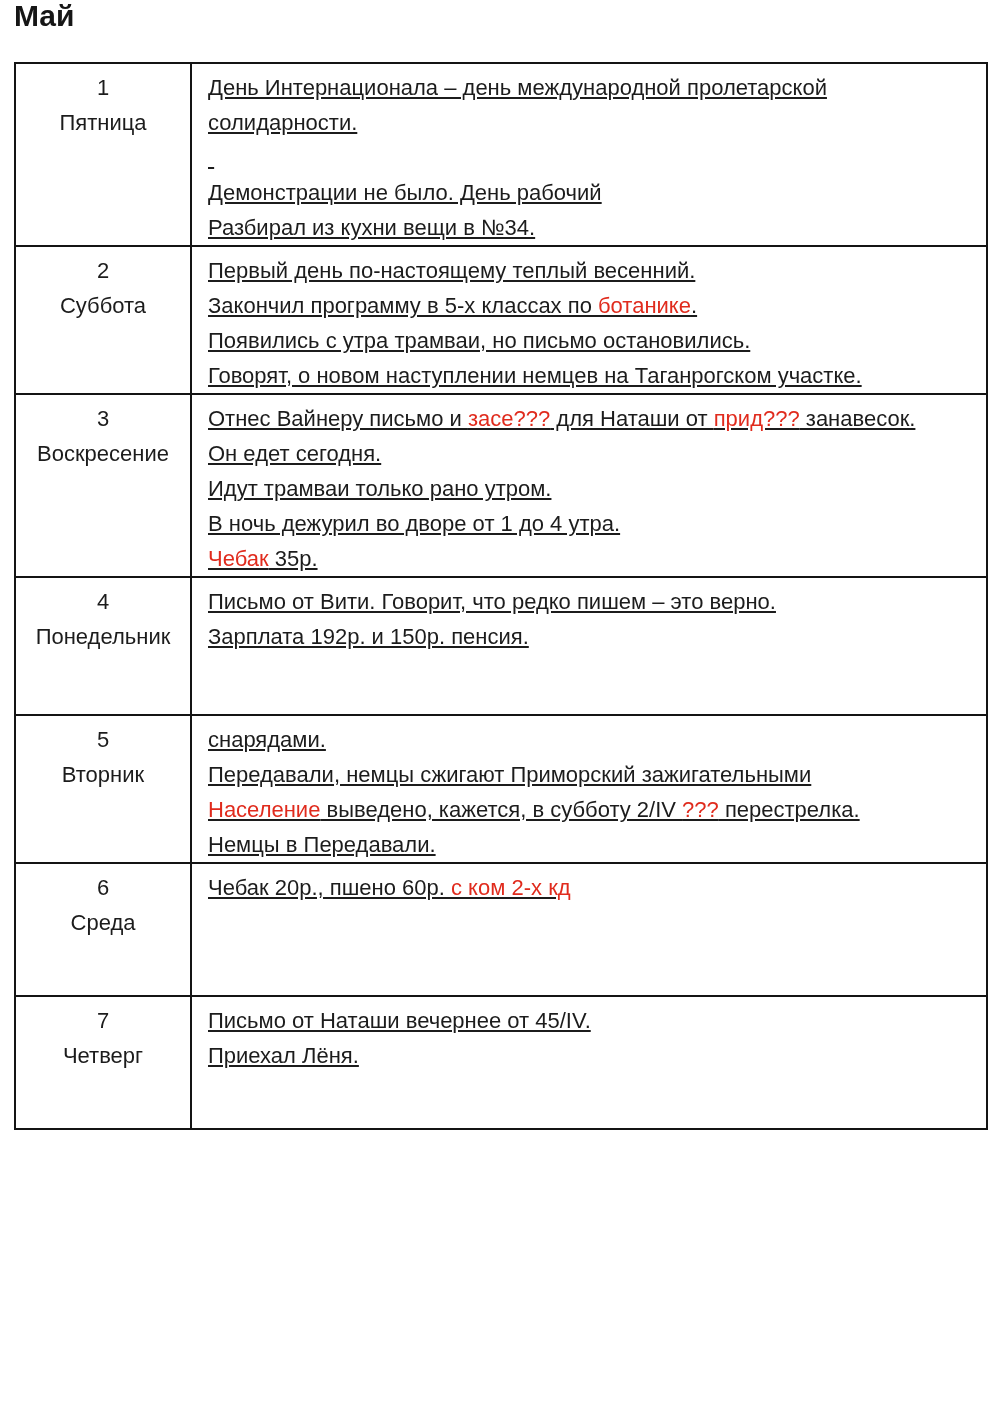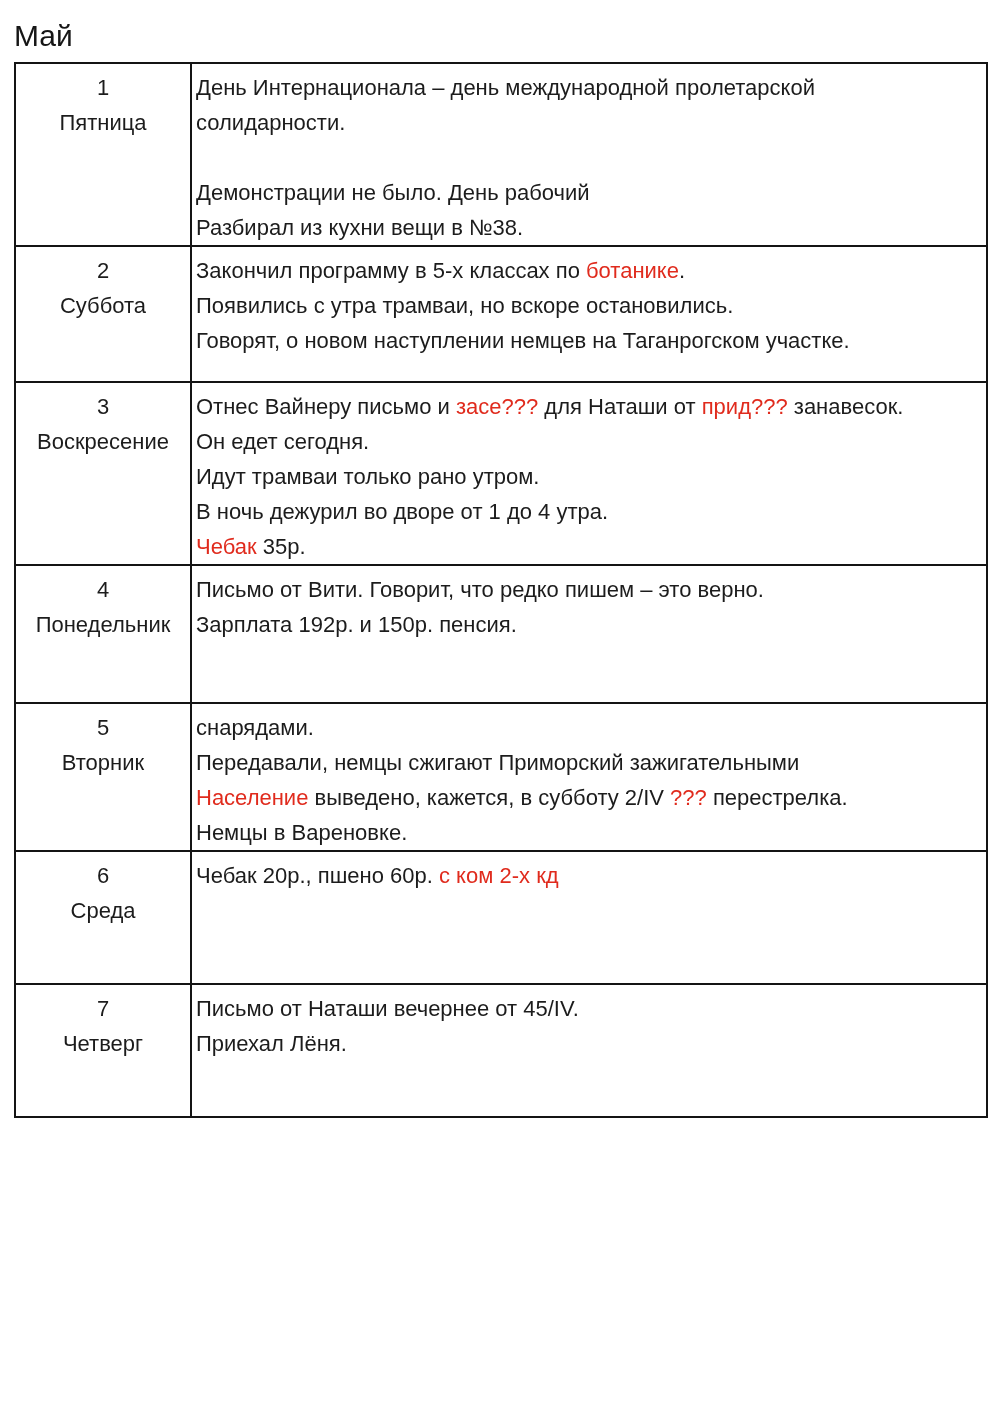--- a/index.html
+++ b/index.html
@@ -11,22 +11,22 @@
     width: 1002px;
     height: 1421px;
     position: relative;
     overflow: hidden;
     font-family: "Liberation Sans", "DejaVu Sans", sans-serif;
     color: #1c1c1c;
   }
   .page-title {
     font-size: 30px;
     line-height: 32px;
-    font-weight: normal;
-    margin: 20px 0 0 14px;
+    font-weight: bold;
+    margin: 0 0 0 14px;
     color: #161616;
   }
   .diary-table {
     position: absolute;
     left: 14px;
     top: 62px;
     width: 974px;
     box-sizing: border-box;
     border: 2px solid #141414;
   }
@@ -43,24 +43,25 @@
     border-right: 2px solid #141414;
     box-sizing: border-box;
     text-align: center;
     padding-top: 6px;
     font-size: 22px;
     line-height: 35px;
     color: #1c1c1c;
   }
   .entry-cell {
     box-sizing: border-box;
-    padding: 6px 10px 0 4px;
+    padding: 6px 10px 0 16px;
     font-size: 22px;
     line-height: 35px;
     color: #1c1c1c;
+    text-decoration: underline;
   }
   .entry-line {
     min-height: 35px;
   }
   .seg-red {
     color: #e02b1d;
     margin-top: 8px;
   }
 </style>
 </head>
@@ -72,31 +73,32 @@
     <div class="t-row" style="min-height: 171px;">
       <div class="day-cell">
         <div class="entry-line">1</div>
         <div class="entry-line">Пятница</div>
       </div>
       <div class="entry-cell">
         <div class="entry-line"><span class="">День Интернационала – день международной пролетарской</span></div>
         <div class="entry-line"><span class="">солидарности.</span></div>
         <div class="entry-line">&nbsp;</div>
         <div class="entry-line"><span class="">Демонстрации не было. День рабочий</span></div>
-        <div class="entry-line"><span class="">Разбирал из кухни вещи в №38.</span></div>
+        <div class="entry-line"><span class="">Разбирал из кухни вещи в №34.</span></div>
       </div>
     </div>
     <div class="t-row" style="min-height: 136px;">
       <div class="day-cell">
         <div class="entry-line">2</div>
         <div class="entry-line">Суббота</div>
       </div>
       <div class="entry-cell">
+        <div class="entry-line"><span class="">Первый день по-настоящему теплый весенний.</span></div>
         <div class="entry-line"><span class="">Закончил программу в 5-х классах по </span><span class="seg-red">ботанике</span><span class="">.</span></div>
-        <div class="entry-line"><span class="">Появились с утра трамваи, но вскоре остановились.</span></div>
+        <div class="entry-line"><span class="">Появились с утра трамваи, но письмо остановились.</span></div>
         <div class="entry-line"><span class="">Говорят, о новом наступлении немцев на Таганрогском участке.</span></div>
       </div>
     </div>
     <div class="t-row" style="min-height: 168px;">
       <div class="day-cell">
         <div class="entry-line">3</div>
         <div class="entry-line">Воскресение</div>
       </div>
       <div class="entry-cell">
         <div class="entry-line"><span class="">Отнес Вайнеру письмо и </span><span class="seg-red">засе???</span><span class=""> для Наташи от </span><span class="seg-red">прид???</span><span class=""> занавесок.</span></div>
@@ -118,21 +120,21 @@
     </div>
     <div class="t-row" style="min-height: 138px;">
       <div class="day-cell">
         <div class="entry-line">5</div>
         <div class="entry-line">Вторник</div>
       </div>
       <div class="entry-cell">
         <div class="entry-line"><span class="">снарядами.</span></div>
         <div class="entry-line"><span class="">Передавали, немцы сжигают Приморский зажигательными</span></div>
         <div class="entry-line"><span class="seg-red">Население</span><span class=""> выведено, кажется, в субботу 2/IV </span><span class="seg-red">???</span><span class=""> перестрелка.</span></div>
-        <div class="entry-line"><span class="">Немцы в Вареновке.</span></div>
+        <div class="entry-line"><span class="">Немцы в Передавали.</span></div>
       </div>
     </div>
     <div class="t-row" style="min-height: 133px;">
       <div class="day-cell">
         <div class="entry-line">6</div>
         <div class="entry-line">Среда</div>
       </div>
       <div class="entry-cell">
         <div class="entry-line"><span class="">Чебак 20р., пшено 60р. </span><span class="seg-red">с ком 2-х кд</span></div>
       </div>

